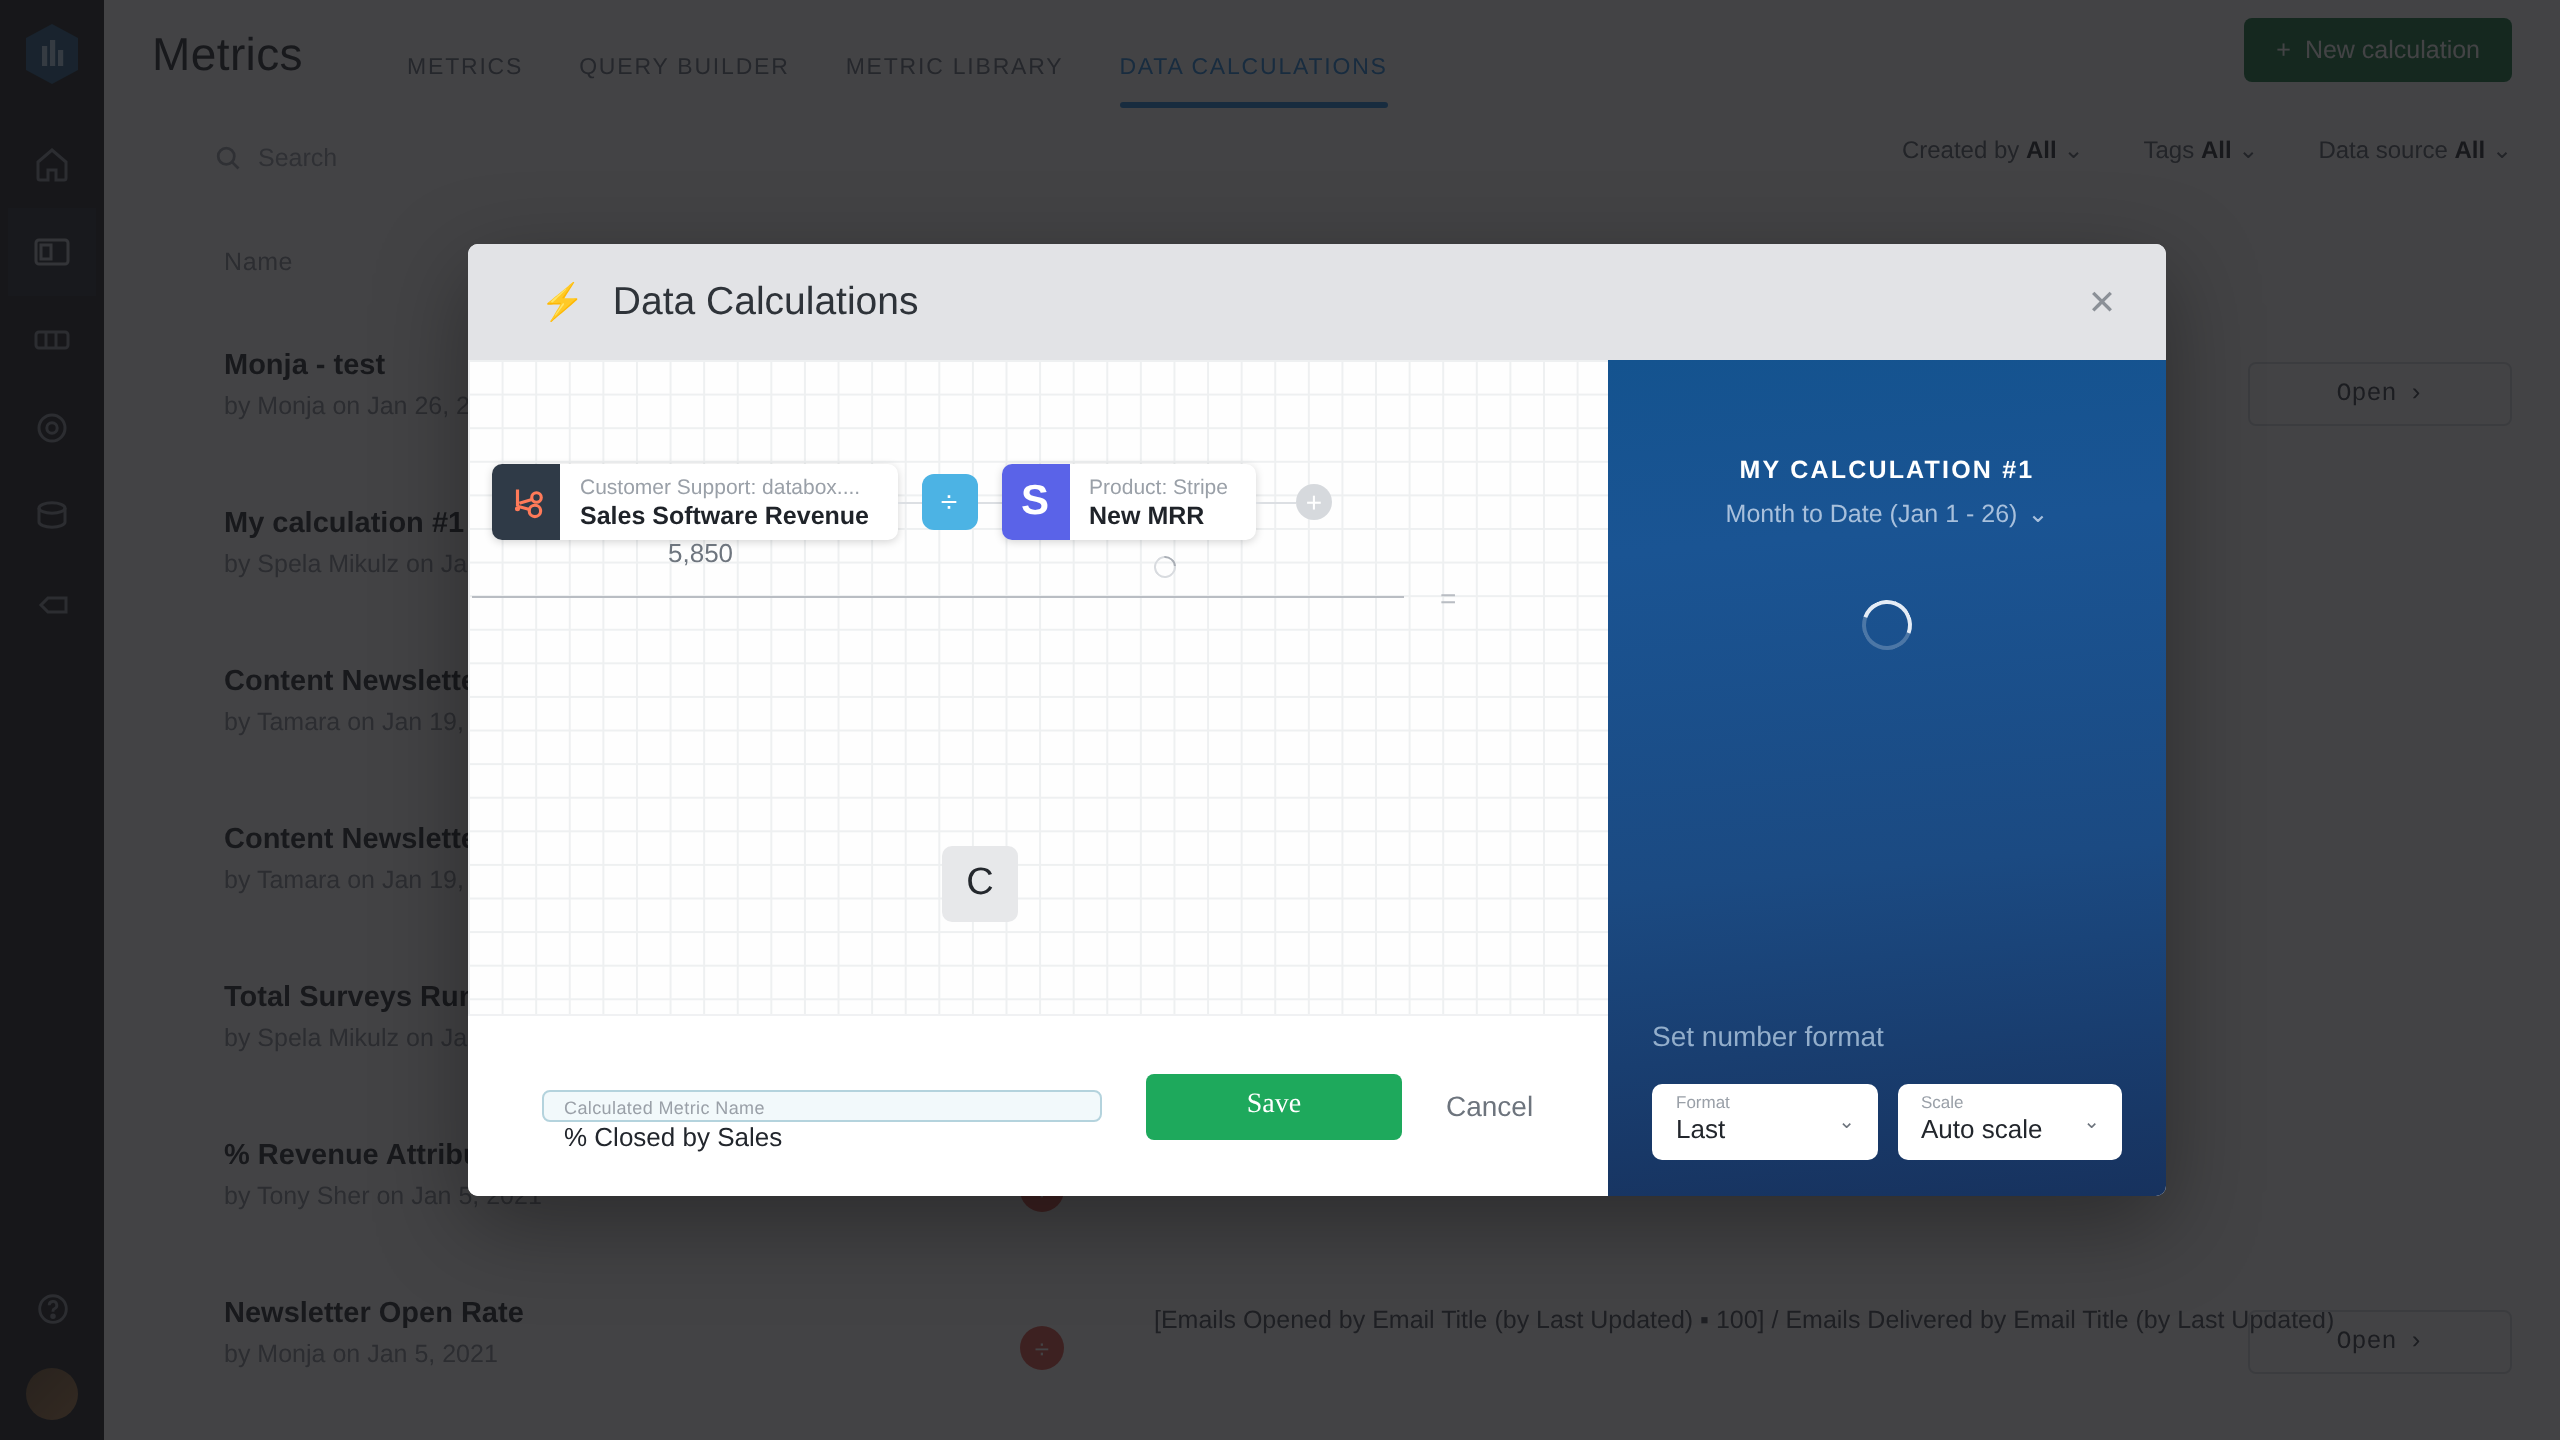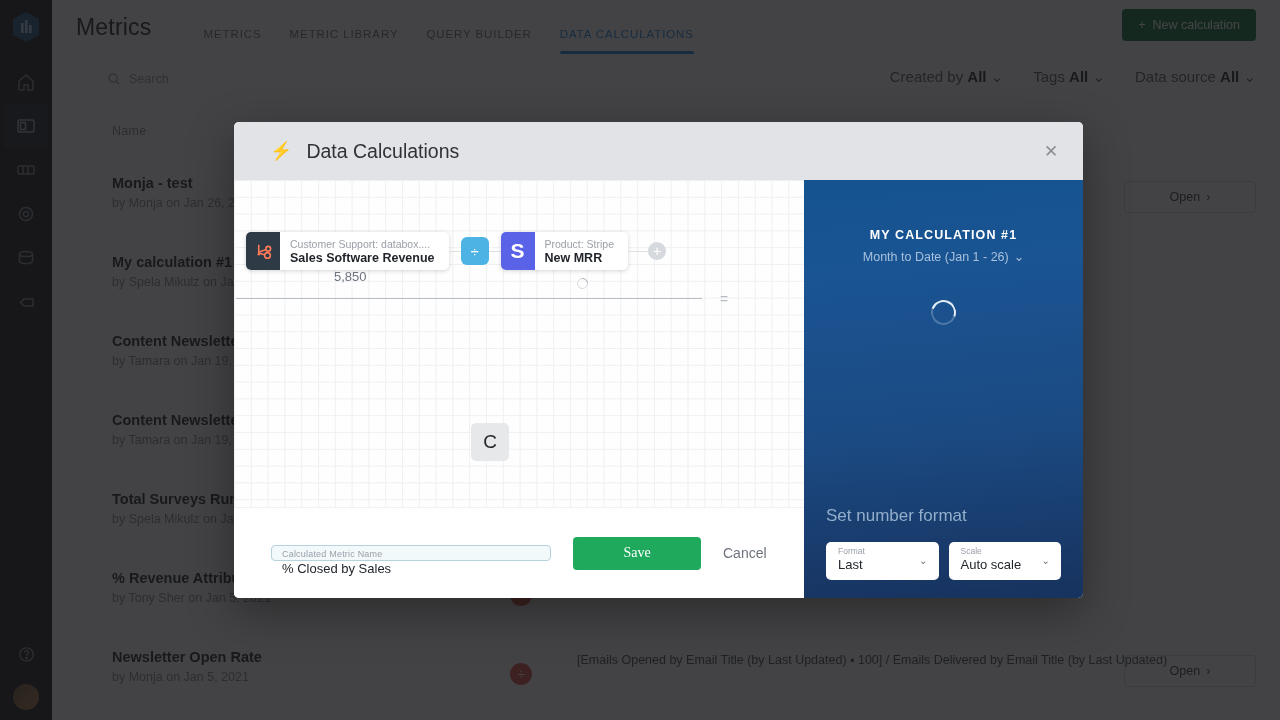--- a/index.html
+++ b/index.html
@@ -71,21 +71,21 @@
   }
   .bg-newbtn {
     position: absolute; right: 24px; top: 9px;
     background: #1a7a44; color: #fff;
     font-size: 12.5px; padding: 9px 16px; border-radius: 4px;
     display: flex; align-items: center; gap: 7px;
   }
 
   .bg-filters {
     position: absolute; right: 24px; top: 68px;
-    display: flex; gap: 30px; font-size: 15px; color: #5d646e; margin-left: 36px;
+    display: flex; gap: 30px; font-size: 12px; color: #5d646e; margin-left: 36px;
   }
   .bg-filter b { font-weight: 700; color: #2b2f36; }
 
   .bg-search {
     position: absolute; left: 55px; top: 66px;
     width: 300px; height: 26px; display: flex; align-items: center;
     gap: 8px; color:#9aa1ab; font-size: 12.5px;
   }
 
   .bg-listhead {
@@ -104,21 +104,21 @@
   .bg-row .r-op {
     position: absolute; left: 398px; top: 14px;
     width: 22px; height: 22px; border-radius: 50%;
     background: #e2574c; color: #fff;
     display:flex; align-items:center; justify-content:center; font-size: 13px;
   }
   .bg-row .r-open {
     position: absolute; right: 0; top: 6px;
     width: 132px; height: 32px; border: 1px solid #d7dbe0; border-radius: 4px;
     display:flex; align-items:center; justify-content:center; gap:6px;
-    font-size: 12.5px; color:#3d444d;
+    font-size: 12.5px; color:#3d444d;font-family:Liberation Mono, monospace;
   }
 
   
   .modal {
     position: absolute;
     left: 234px; top: 122px;
     width: 849px; height: 476px;
     background: #fff;
     border-radius: 5px;
     box-shadow: 0 14px 46px rgba(0,0,0,0.35);
@@ -259,21 +259,21 @@
   }
   .pv-spinner {
     margin-top: 36px;
     width: 25px; height: 25px; border-radius: 50%;
     border: 2px solid rgba(255,255,255,0.22);
     border-top-color: #e4ecf6; border-right-color:#e4ecf6;
     transform: rotate(-25deg);
   }
   .pv-fmtlabel {
     position:absolute; left: 22px; bottom: 72px;
-    font-size: 17px; color: #93aecb;
+    font-size: 14px; color: #93aecb;
   }
   .pv-selects {
     position:absolute; left: 22px; bottom: 18px; right: 22px;
     display: flex; gap: 10px;
   }
   .sel {
     flex: 1; height: 38px; background:#fff; border-radius: 5px;
     padding: 4px 10px 0 12px; position: relative;
   }
   .sel-label { font-size: 8.5px; color: #9aa0a8; line-height: 10px;}
@@ -341,22 +341,22 @@
       </div>
       <div class="rail-avatar"></div>
     </div>
   </div>
 
   <div class="bg-main">
     <div class="bg-header">
       <div class="bg-title">Metrics</div>
       <div class="bg-tabs">
         <div class="bg-tab">METRICS</div>
+        <div class="bg-tab">QUERY BUILDER</div>
         <div class="bg-tab">METRIC LIBRARY</div>
-        <div class="bg-tab">QUERY BUILDER</div>
         <div class="bg-tab active">DATA CALCULATIONS</div>
       </div>
       <div class="bg-newbtn">
         <span>+</span>
         <span>New calculation</span>
       </div>
     </div>
 
     <div class="bg-search">
       <svg width="14" height="14" viewBox="0 0 16 16" fill="none" stroke="#9aa1ab" stroke-width="1.6">

